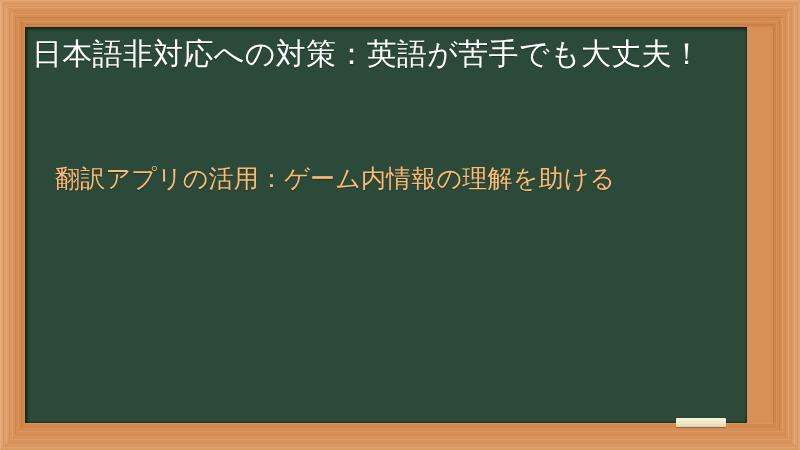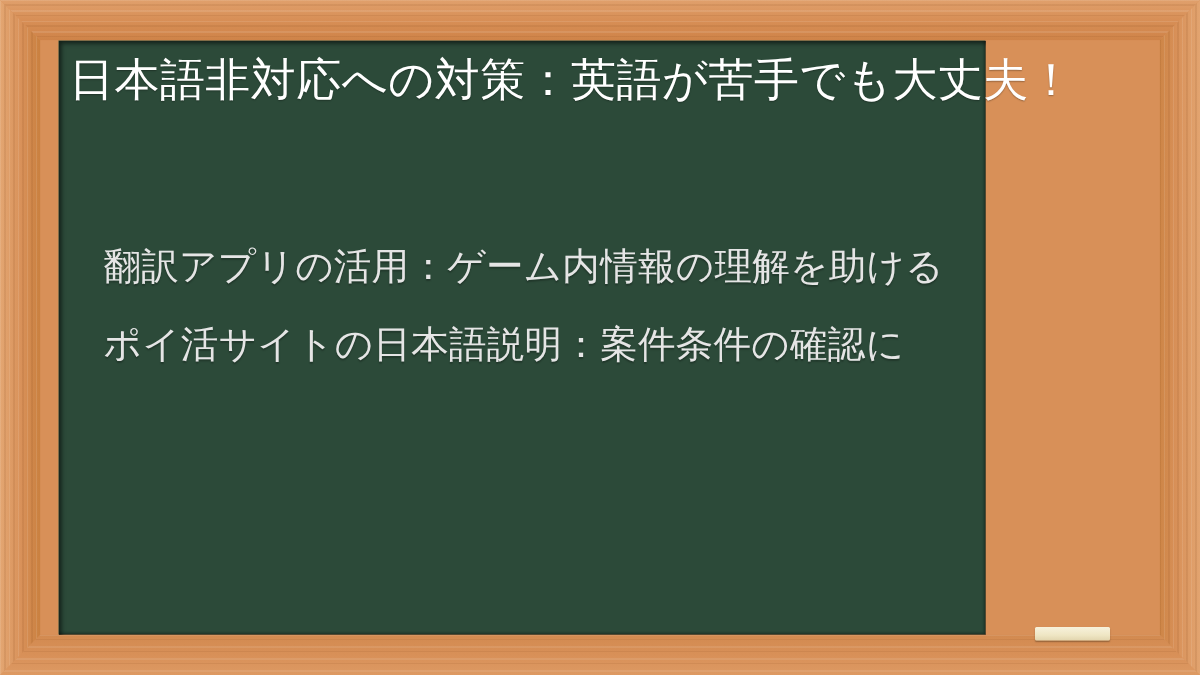--- a/index.html
+++ b/index.html
@@ -74,23 +74,23 @@
         rgba(0,0,0,0.00) 1px, rgba(0,0,0,0.00) 3px,
         rgba(255,255,255,0.10) 3px, rgba(255,255,255,0.10) 4px,
         rgba(0,0,0,0.00) 4px, rgba(0,0,0,0.00) 6px),
       linear-gradient(to right, #cd8546 0%, #d89058 40%, #e2a470 100%);
     clip-path: polygon(0 27px, 27px 0, 27px 450px, 0 423px);
   }
 
   
   .board {
     position: absolute;
-    left: 39px;
+    left: 25px;
     top: 27px;
-    width: 618px;
+    width: 722px;
     height: 396px;
     background: #2c4a39;
     box-shadow:
       inset 2px 2px 3px rgba(0,0,0,0.55),
       inset -1px -1px 2px rgba(0,0,0,0.35);
   }
 
   
   .board-content {
     position: absolute;
@@ -118,21 +118,21 @@
   .bullet-list {
     position: absolute;
     left: 30px;
     top: 125px;
     width: 700px;
     list-style: none;
     margin: 0;
     padding: 0;
   }
   .bullet-item {
-    color: #e5e5e5;
+    color: #fdba74;
     font-size: 25px;
     line-height: 52px;
     letter-spacing: 0.2px;
     font-weight: 400;
     white-space: nowrap;
     text-shadow: 0 1px 1px rgba(0,0,0,0.25);
   }
 
   
   .chalk-stick {
@@ -161,20 +161,19 @@
   <div class="board">
     <div class="board-content">
 
       <div class="title">
         <span>日本語非対応への対策：英語が苦手で</span><wbr>
         <span>も大丈夫！</span>
       </div>
 
       <ul class="bullet-list">
         <li class="bullet-item">翻訳アプリの活用：ゲーム内情報の理解を助ける</li>
-        <li class="bullet-item">ポイ活サイトの日本語説明：案件条件の確認に</li>
       </ul>
 
       <div class="chalk-stick"></div>
     </div>
   </div>
 
 </div>
 
 </body></html>

